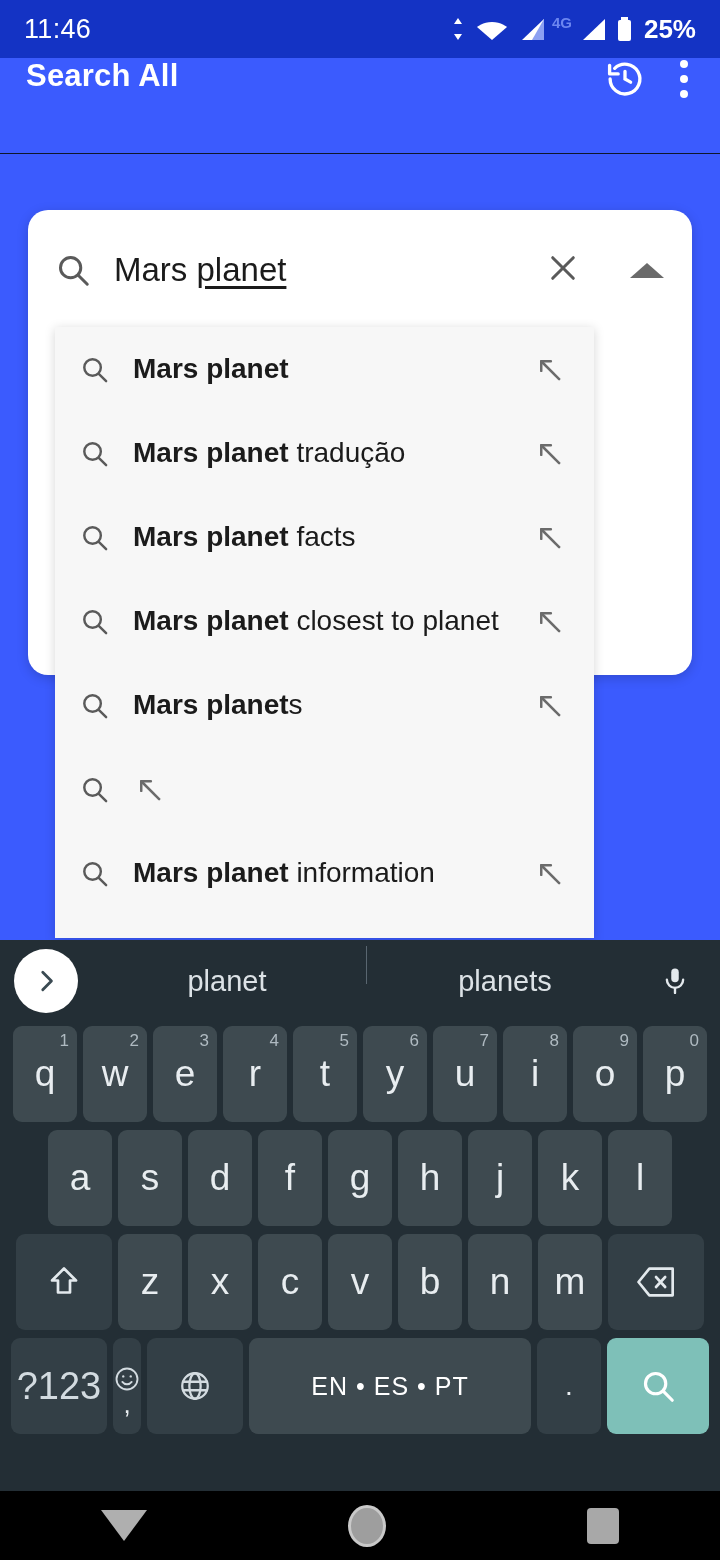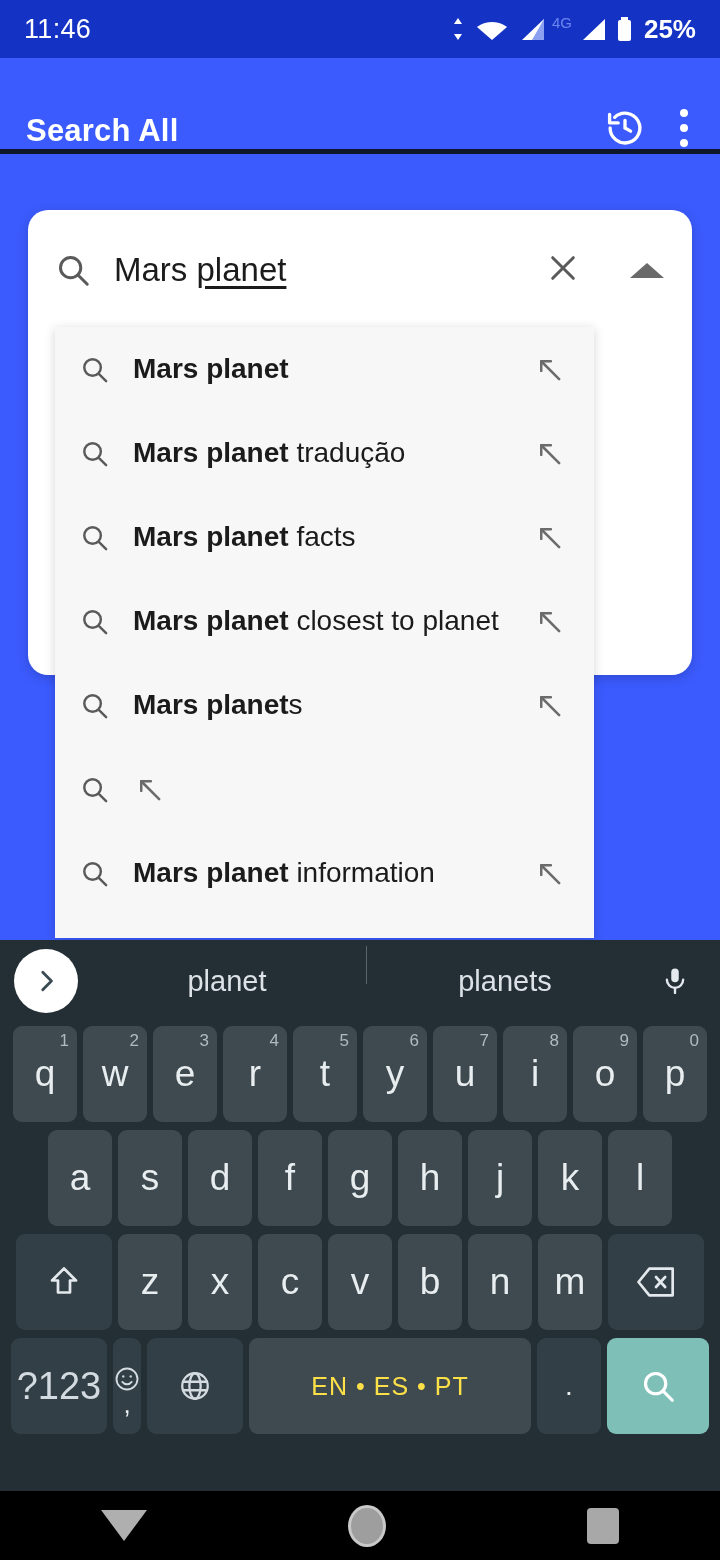--- a/index.html
+++ b/index.html
@@ -12,26 +12,26 @@
 
   
   #status-bar{
     height:58px; background:#1433C4; display:flex; align-items:center;
     padding:0 24px; color:#fff;
   }
   #status-time{ font-size:27px; font-weight:400; letter-spacing:.3px; }
   #status-icons{ margin-left:auto; display:flex; align-items:center; gap:9px; }
   .si{ display:block; }
   #battery-pct{ font-size:26px; font-weight:700; margin-left:2px; }
-  #net-4g{ font-size:15px; font-weight:400; color:#6C86F0; margin:-14px -2px 0 -3px; }
+  #net-4g{ font-size:15px; font-weight:700; color:#6C86F0; margin:-14px -2px 0 -3px; }
 
   
   #app-bar{
-    height:96px; background:#3B5BFE; display:flex; align-items:flex-end;
-    padding:0 26px; color:#fff; border-bottom:5px solid #0f172a;
+    height:96px; background:#3B5BFE; display:flex; align-items:flex-start;
+    padding:0 26px; color:#fff; border-bottom:1px solid #0f172a;
   }
   #app-title{ font-size:31px; font-weight:700; letter-spacing:.2px; }
   #app-bar-actions{ margin-left:auto; display:flex; align-items:center; gap:34px; }
   .appbar-btn{ display:flex; align-items:center; justify-content:center; }
   #overflow-menu-button{ width:14px; display:flex; flex-direction:column; gap:7px; align-items:center; padding-right:6px;}
   #overflow-menu-button i{ width:8px; height:8px; border-radius:50%; background:#fff; display:block; }
 
   
   #content-card{
     position:absolute; left:28px; top:210px; width:664px; height:465px;
@@ -113,21 +113,21 @@
   #kb-row-1 .key{ width:64px; }
   #kb-row-2 .key{ width:64px; }
   #kb-row-3 .key{ width:64px; }
   #kb-row-2{ padding-left:40px; padding-right:40px; }
   .key .num-hint{
     position:absolute; top:5px; right:8px; font-size:17px; color:#AFBAC1;
     font-weight:400;
   }
   .key-wide{ width:96px !important; }
   .key-func{ background:#333F46; }
-  .key-space{ width:282px !important; font-size:25px; color:#fde047; letter-spacing:1px; }
+  .key-space{ width:282px !important; font-size:25px; color:#ffffff; letter-spacing:1px; }
   .key-period{ width:64px !important; }
   .key-enter{ background:#7EC0B8 !important; width:102px !important; }
   .key-emoji{ flex-direction:column; gap:4px; padding-top:6px; }
   .key-emoji .comma{ font-size:26px; line-height:.6; }
 
   
   #nav-bar{
     position:absolute; left:0; top:1491px; width:720px; height:69px;
     background:#000; display:flex; align-items:center; justify-content:space-around;
   }

